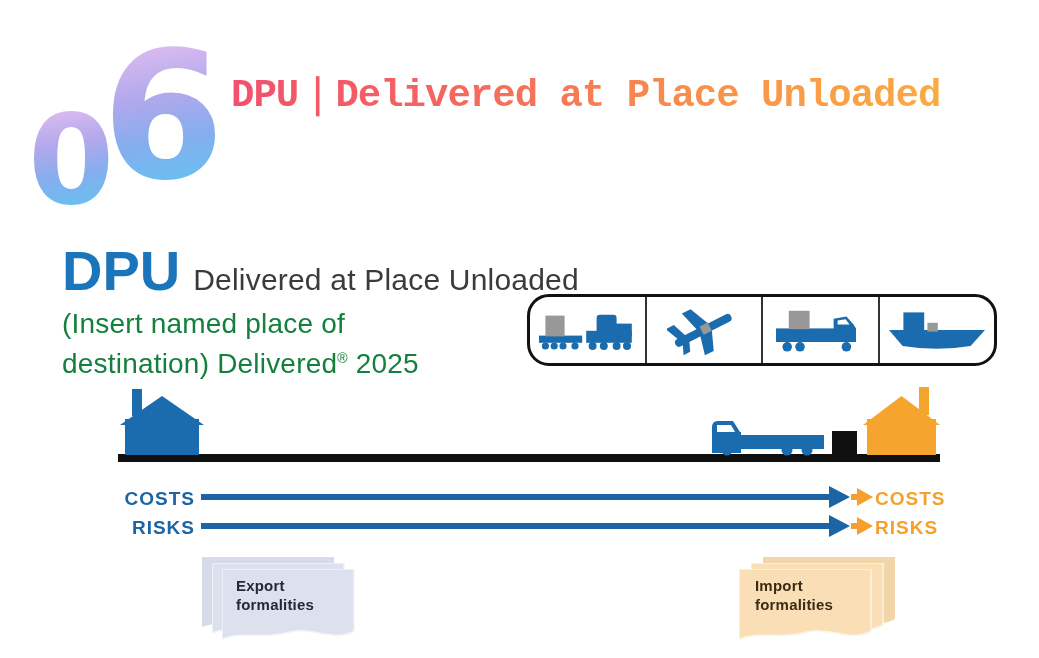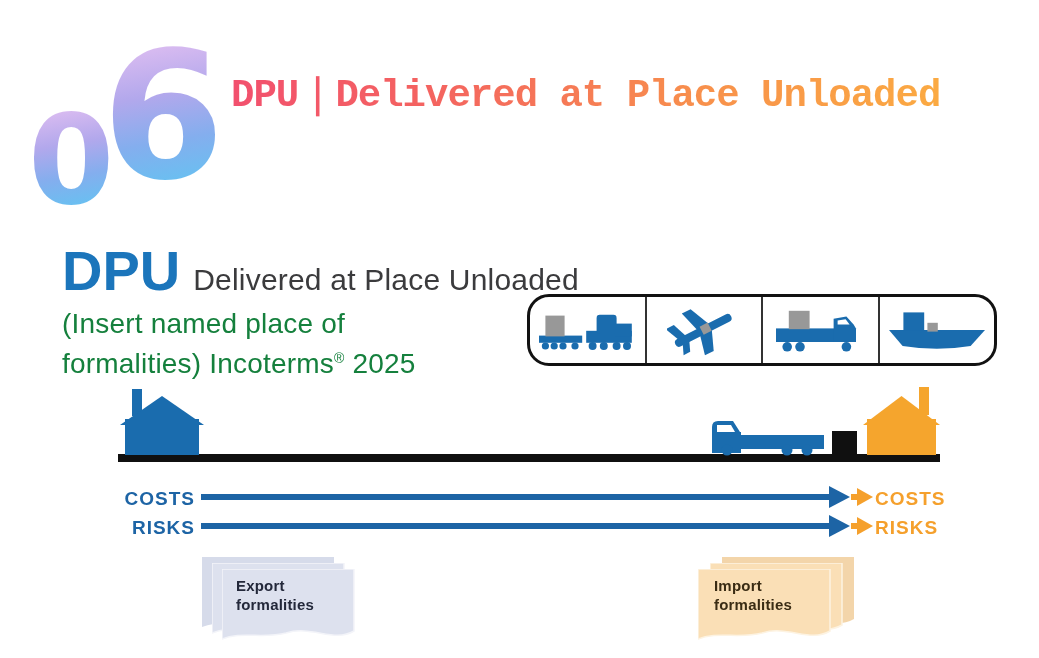--- a/index.html
+++ b/index.html
@@ -69,42 +69,42 @@
     border-top:11px solid transparent; border-bottom:11px solid transparent; border-left:21px solid #1d64a5; }
   .cr-orange-tail{ position:absolute; left:851px; width:7px; height:6px; background:#f5a02c; }
   .cr-orange-head{ position:absolute; left:857px; width:0; height:0;
     border-top:9px solid transparent; border-bottom:9px solid transparent; border-left:16px solid #f5a02c; }
 
   
   .stack{ position:absolute; width:160px; height:96px; }
   .stack svg{ position:absolute; }
   .sheet-text{ position:absolute; font-size:15px; font-weight:bold; line-height:19px; letter-spacing:0.2px; }
   .export-stack{ left:202px; top:557px;padding-left:8px; }
-  .import-stack{ left:698px; top:557px; }
+  .import-stack{ left:739px; top:557px; }
   .export-stack .sheet-text{ color:#23283a; left:34px; top:19px; }
   .import-stack .sheet-text{ color:#3a2c14; left:16px; top:19px; }
 </style>
 </head>
 <body>
 
 <div id="stage">
 
   <div class="badge">
     <span class="digit-first">0</span>
     <span class="digit-second">6</span>
   </div>
   <div class="title-en">DPU｜Delivered at Place Unloaded</div>
 
   <div class="term-heading">
     <span class="term-abbr">DPU</span>
     <span class="term-name">Delivered at Place Unloaded</span>
   </div>
   <div class="term-note">
     <span>(Insert named place of</span><br>
-    <span>formalities) Incoterms</span><sup>®</sup><span> 2025</span>
+    <span>destination) Delivered</span><sup>®</sup><span> 2025</span>
   </div>
 
   <div class="modes-box">
     <div class="mode-cell">
       <svg width="96" height="50" viewBox="0 0 120 60">
         <rect x="0" y="37" width="54" height="9" fill="#1a6cae"></rect>
         <rect x="8" y="12" width="24" height="26" fill="#989898"></rect>
         <circle cx="8" cy="50" r="4.5" fill="#1a6cae"></circle>
           <circle cx="19" cy="50" r="4.5" fill="#1a6cae"></circle>
         <circle cx="30" cy="50" r="4.5" fill="#1a6cae"></circle>

